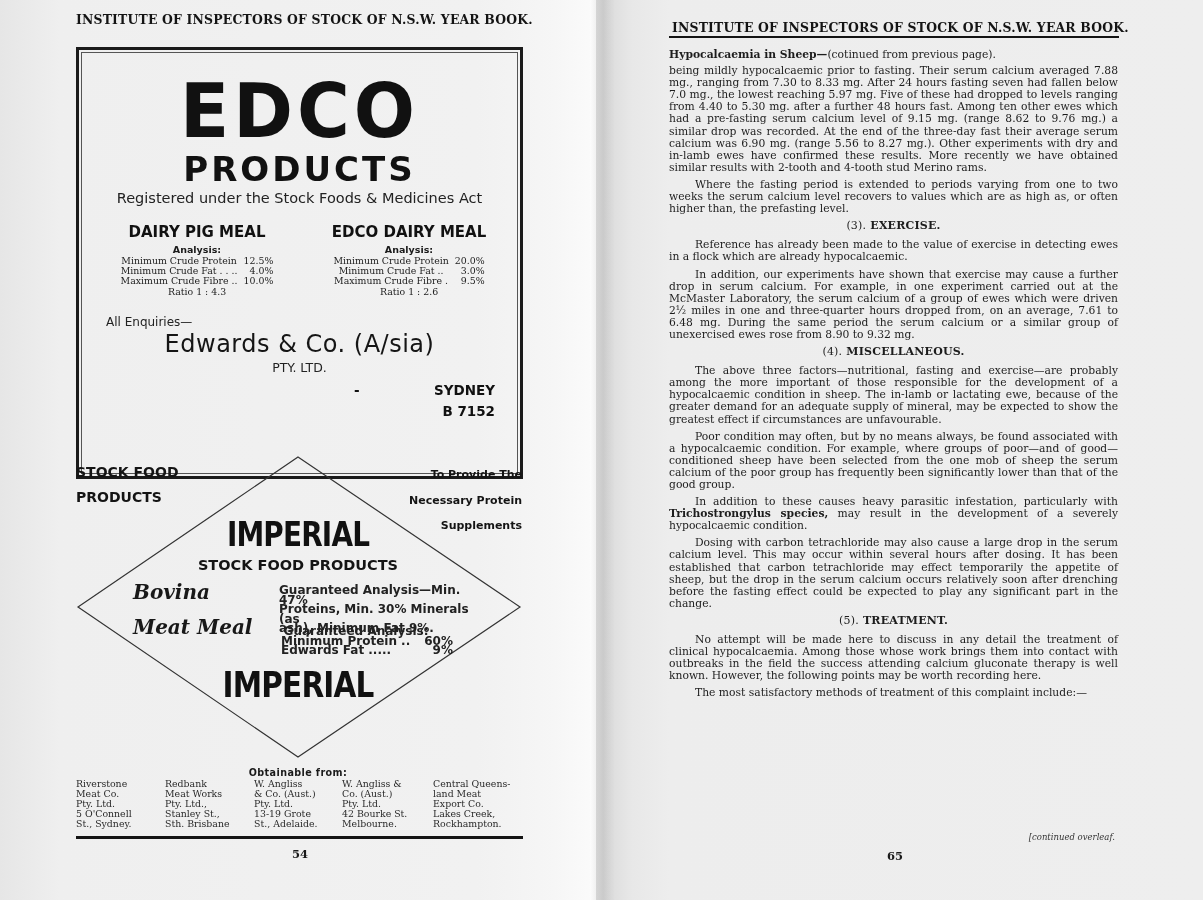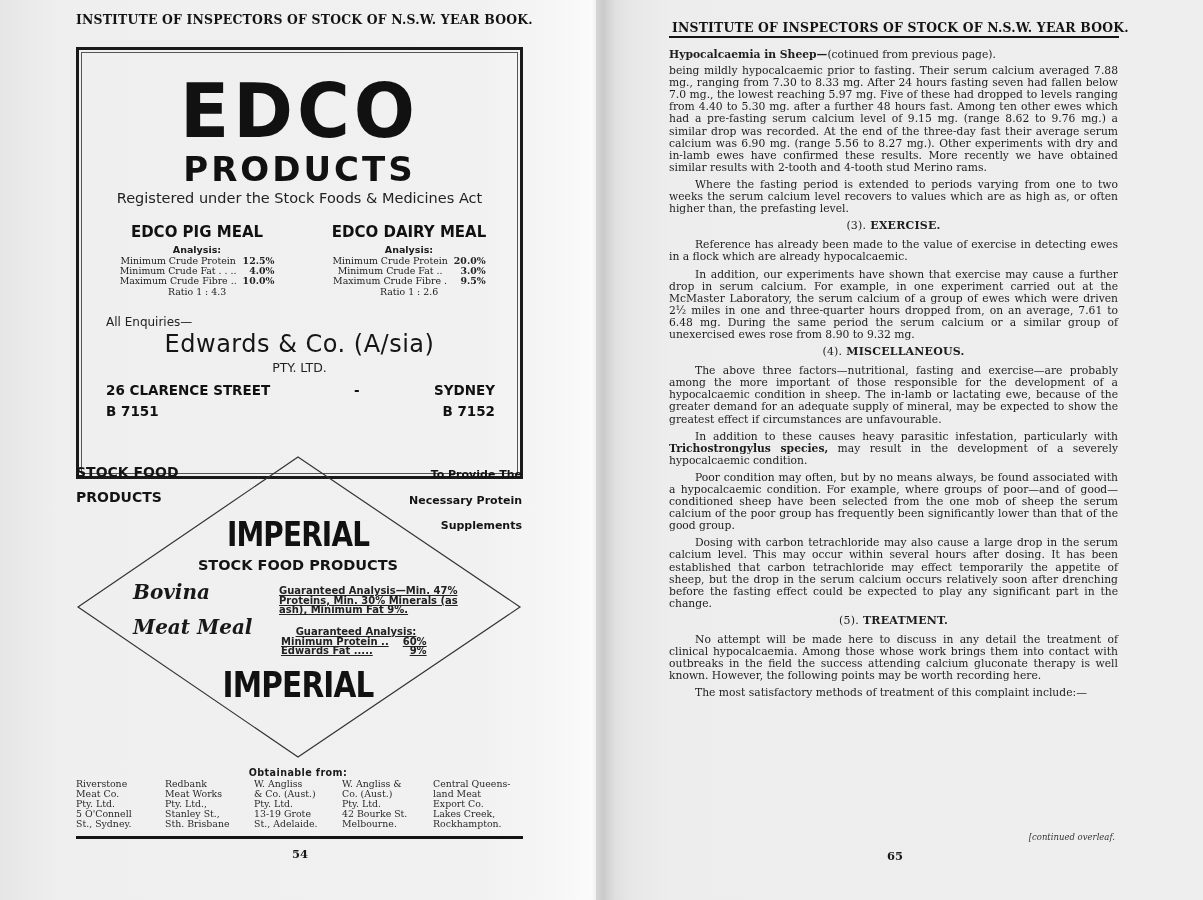--- a/index.html
+++ b/index.html
@@ -27,21 +27,21 @@
   .edco-logo.products { top: 98px; font-size: 34px; letter-spacing: 3px; line-height: 36px; }
   .edco-reg { position: absolute; top: 137px; left: 0; width: 100%; text-align: center;
     font-family: "DejaVu Sans", sans-serif; font-size: 14.5px; color: #222; }
   .meal { position: absolute; top: 170px; width: 190px; text-align: center; }
   .meal.pig { left: 20px; }
   .meal.dairy { left: 232px; }
   .meal-title { font-family: "DejaVu Sans", sans-serif; font-weight: bold; font-size: 15px; color: #111; }
   .meal-analysis { font-family: "DejaVu Sans", sans-serif; font-weight: bold; font-size: 9.5px; margin-top: 3px; }
   .meal-table { margin: 1px auto 0; font-family: "DejaVu Serif", serif; font-size: 9.4px; line-height: 10px; border-collapse: collapse; color: #222; }
   .meal-table td { padding: 0; white-space: nowrap; }
-  .meal-table td.val { text-align: right; padding-left: 6px; font-weight: bold; }
+  .meal-table td.val { text-align: right; padding-left: 6px; }
   .meal-ratio { font-size: 9.4px; font-family: "DejaVu Serif", serif; color: #222; }
   .enq { position: absolute; left: 24px; top: 262px; font-family: "DejaVu Sans", sans-serif; font-size: 12px; color: #222; }
   .company { position: absolute; left: 0; width: 100%; top: 277px; text-align: center;
     font-family: "DejaVu Sans", sans-serif; font-size: 24px; color: #151515; letter-spacing: 0.5px; }
   .pty { position: absolute; left: 0; width: 100%; top: 307px; text-align: center;
     font-family: "DejaVu Sans", sans-serif; font-size: 12.5px; color: #222; }
   .addr { position: absolute; top: 327px; font-family: "DejaVu Sans", sans-serif; font-weight: bold; font-size: 13.5px; line-height: 21px; color: #111; }
   .addr.left { left: 24px; }
   .addr.mid { left: 272px; }
   .addr.right { right: 22px; text-align: right; }
@@ -50,21 +50,21 @@
   .stock-food { position: absolute; left: 76px; top: 460px; font-family: "DejaVu Sans", sans-serif; font-weight: bold; font-size: 14px; line-height: 25px; color: #141414; }
   .provide { position: absolute; right: 74px; top: 462px; text-align: right; font-family: "DejaVu Sans", sans-serif; font-weight: bold; font-size: 11px; line-height: 25.5px; color: #141414; }
   .diamond { position: absolute; left: 76px; top: 455px; width: 446px; height: 304px; }
   .imperial { position: absolute; left: 0; width: 596px; text-align: center; font-family: "DejaVu Sans", sans-serif; font-weight: bold; color: #111; letter-spacing: -1px; }
   .imperial.top { top: 514px; font-size: 34px; transform: scaleX(0.82); }
   .imperial.bottom { top: 664px; font-size: 36px; transform: scaleX(0.82); }
   .sfp { position: absolute; left: 0; width: 596px; top: 557px; text-align: center; font-family: "DejaVu Sans", sans-serif; font-weight: bold; font-size: 14.5px; color: #141414; }
   .brand { position: absolute; font-family: "DejaVu Serif", serif; font-style: italic; font-weight: bold; color: #181818; }
   .brand.bovina { left: 133px; top: 580px; font-size: 20px; }
   .brand.meat { left: 133px; top: 615px; font-size: 20px; }
-  .ga { position: absolute; font-family: "DejaVu Sans", sans-serif; font-weight: bold; font-size: 10px; line-height: 9.5px; color: #222; text-decoration: underline; }
+  .ga { position: absolute; font-family: "DejaVu Sans", sans-serif; font-weight: bold; font-size: 12px; line-height: 9.5px; color: #222; }
   .ga.one { left: 279px; top: 586px; width: 200px; }
   .ga.two { left: 281px; top: 627px; width: 150px; }
   .ga.two .hd { text-align: center; }
   .ga.two table { border-collapse: collapse; }
   .ga.two td { padding: 0; white-space: nowrap; }
   .ga.two td.v { text-align: right; padding-left: 14px; }
 
   .obtain-title { position: absolute; left: 0; width: 596px; top: 767px; text-align: center; font-family: "DejaVu Sans", sans-serif; font-weight: bold; font-size: 9.6px; color: #1a1a1a; letter-spacing: 0.4px; }
   .suppliers { position: absolute; left: 76px; top: 779px; width: 450px; }
   .supplier { position: absolute; top: 0; font-family: "DejaVu Serif", serif; font-size: 9.4px; line-height: 10px; color: #2a2a2a; white-space: nowrap; }
@@ -90,21 +90,21 @@
   <div class="page-left">
     <div class="running-head" style="left:76px; top:12px;">INSTITUTE OF INSPECTORS OF STOCK OF N.S.W. YEAR BOOK.</div>
 
     <div class="edco-box">
       <div class="edco-inner">
         <div class="edco-logo big">EDCO</div>
         <div class="edco-logo products">PRODUCTS</div>
         <div class="edco-reg">Registered under the Stock Foods &amp; Medicines Act</div>
 
         <div class="meal pig">
-          <div class="meal-title">EDCO PIG MEAL</div>
+          <div class="meal-title">DAIRY PIG MEAL</div>
           <div class="meal-analysis">Analysis:</div>
           <table class="meal-table">
             <tbody>
                 <tr>
                   <td>Minimum Crude Protein</td>
                   <td class="val">12.5%</td>
                 </tr>
             <tr>
                   <td>Minimum Crude Fat . . ..</td>
                   <td class="val">4.0%</td>
@@ -136,24 +136,20 @@
                   <td class="val">9.5%</td>
                 </tr>
           </tbody>
             </table>
           <div class="meal-ratio">Ratio 1 : 2.6</div>
         </div>
 
         <div class="enq">All Enquiries—</div>
         <div class="company">Edwards &amp; Co. (A/sia)</div>
         <div class="pty">PTY. LTD.</div>
-        <div class="addr left">
-          <div>26 CLARENCE STREET</div>
-          <div>B 7151</div>
-        </div>
         <div class="addr mid">-</div>
         <div class="addr right">
           <div>SYDNEY</div>
           <div>B 7152</div>
         </div>
       </div>
     </div>
 
     <svg class="diamond" viewBox="0 0 446 304">
       <polygon points="222,2 444,152 222,302 2,152" fill="none" stroke="#333" stroke-width="1.2"></polygon>
@@ -245,22 +241,22 @@
     <p class="cont-head"><b>Hypocalcaemia in Sheep—</b><span>(cotinued from previous page).</span></p>
     <p>being mildly hypocalcaemic prior to fasting. Their serum calcium averaged 7.88 mg., ranging from 7.30 to 8.33 mg. After 24 hours fasting seven had fallen below 7.0 mg., the lowest reaching 5.97 mg. Five of these had dropped to levels ranging from 4.40 to 5.30 mg. after a further 48 hours fast. Among ten other ewes which had a pre-fasting serum calcium level of 9.15 mg. (range 8.62 to 9.76 mg.) a similar drop was recorded. At the end of the three-day fast their average serum calcium was 6.90 mg. (range 5.56 to 8.27 mg.). Other experiments with dry and in-lamb ewes have confirmed these results. More recently we have obtained similar results with 2-tooth and 4-tooth stud Merino rams.</p>
     <p class="indent">Where the fasting period is extended to periods varying from one to two weeks the serum calcium level recovers to values which are as high as, or often higher than, the prefasting level.</p>
 
     <h3><span class="num">(3).</span> <span>EXERCISE.</span></h3>
     <p class="indent">Reference has already been made to the value of exercise in detecting ewes in a flock which are already hypocalcaemic.</p>
     <p class="indent">In addition, our experiments have shown that exercise may cause a further drop in serum calcium. For example, in one experiment carried out at the McMaster Laboratory, the serum calcium of a group of ewes which were driven 2½ miles in one and three-quarter hours dropped from, on an average, 7.61 to 6.48 mg. During the same period the serum calcium or a similar group of unexercised ewes rose from 8.90 to 9.32 mg.</p>
 
     <h3><span class="num">(4).</span> <span>MISCELLANEOUS.</span></h3>
     <p class="indent">The above three factors—nutritional, fasting and exercise—are probably among the more important of those responsible for the development of a hypocalcaemic condition in sheep. The in-lamb or lactating ewe, because of the greater demand for an adequate supply of mineral, may be expected to show the greatest effect if circumstances are unfavourable.</p>
+    <p class="indent">Poor condition may often, but by no means always, be found associated with a hypocalcaemic condition. For example, where groups of poor—and of good—conditioned sheep have been selected from the one mob of sheep the serum calcium of the poor group has frequently been significantly lower than that of the good group.</p>
     <p class="indent"><span>In addition to these causes heavy parasitic infestation, particularly with </span><b>Trichostrongylus species,</b><span> may result in the development of a severely hypocalcaemic condition.</span></p>
-    <p class="indent">Poor condition may often, but by no means always, be found associated with a hypocalcaemic condition. For example, where groups of poor—and of good—conditioned sheep have been selected from the one mob of sheep the serum calcium of the poor group has frequently been significantly lower than that of the good group.</p>
     <p class="indent">Dosing with carbon tetrachloride may also cause a large drop in the serum calcium level. This may occur within several hours after dosing. It has been established that carbon tetrachloride may effect temporarily the appetite of sheep, but the drop in the serum calcium occurs relatively soon after drenching before the fasting effect could be expected to play any significant part in the change.</p>
 
     <h3><span class="num">(5).</span> <span>TREATMENT.</span></h3>
     <p class="indent">No attempt will be made here to discuss in any detail the treatment of clinical hypocalcaemia. Among those whose work brings them into contact with outbreaks in the field the success attending calcium gluconate therapy is well known. However, the following points may be worth recording here.</p>
     <p class="indent">The most satisfactory methods of treatment of this complaint include:—</p>
   </div>
 
   <div class="cont-overleaf">[continued overleaf.</div>
   <div class="page-number" style="left:887px; top:849px;">65</div>
 </div>

